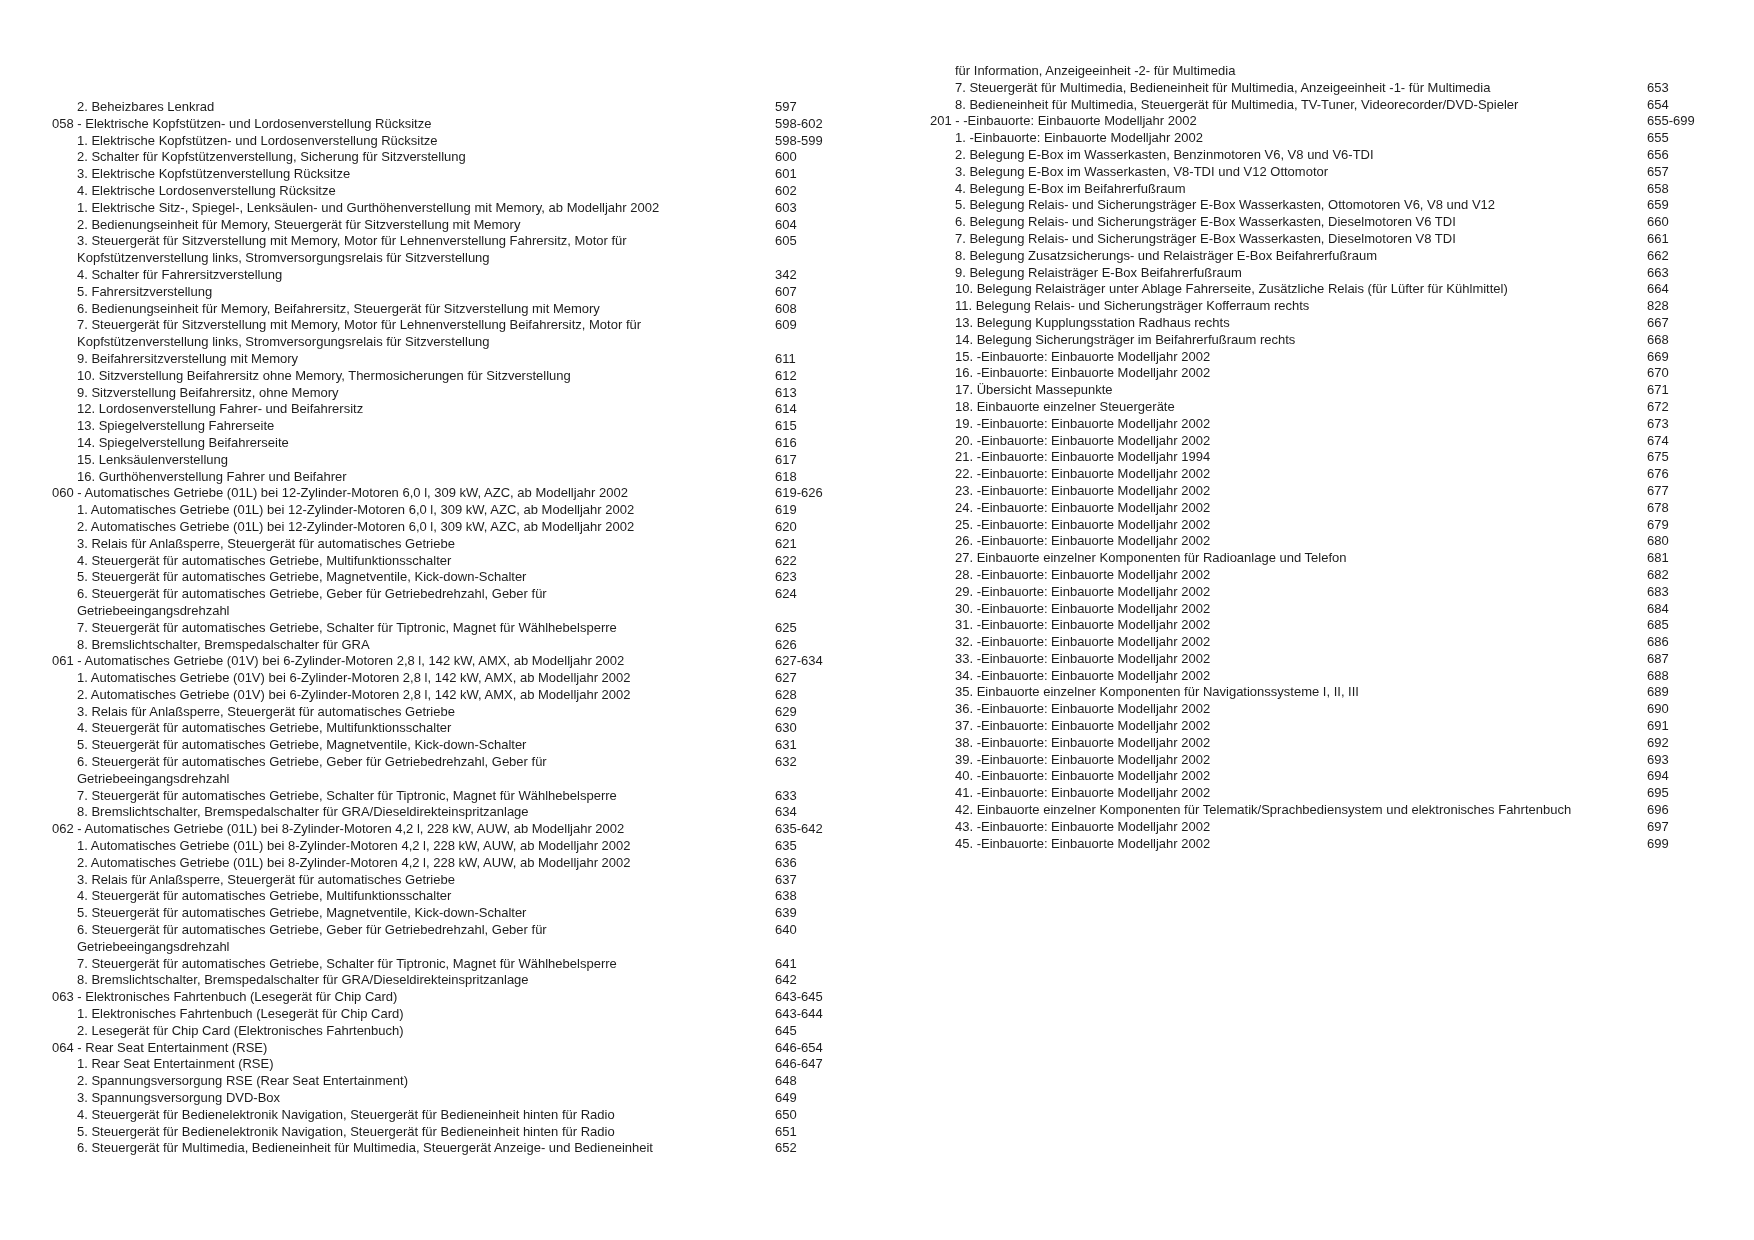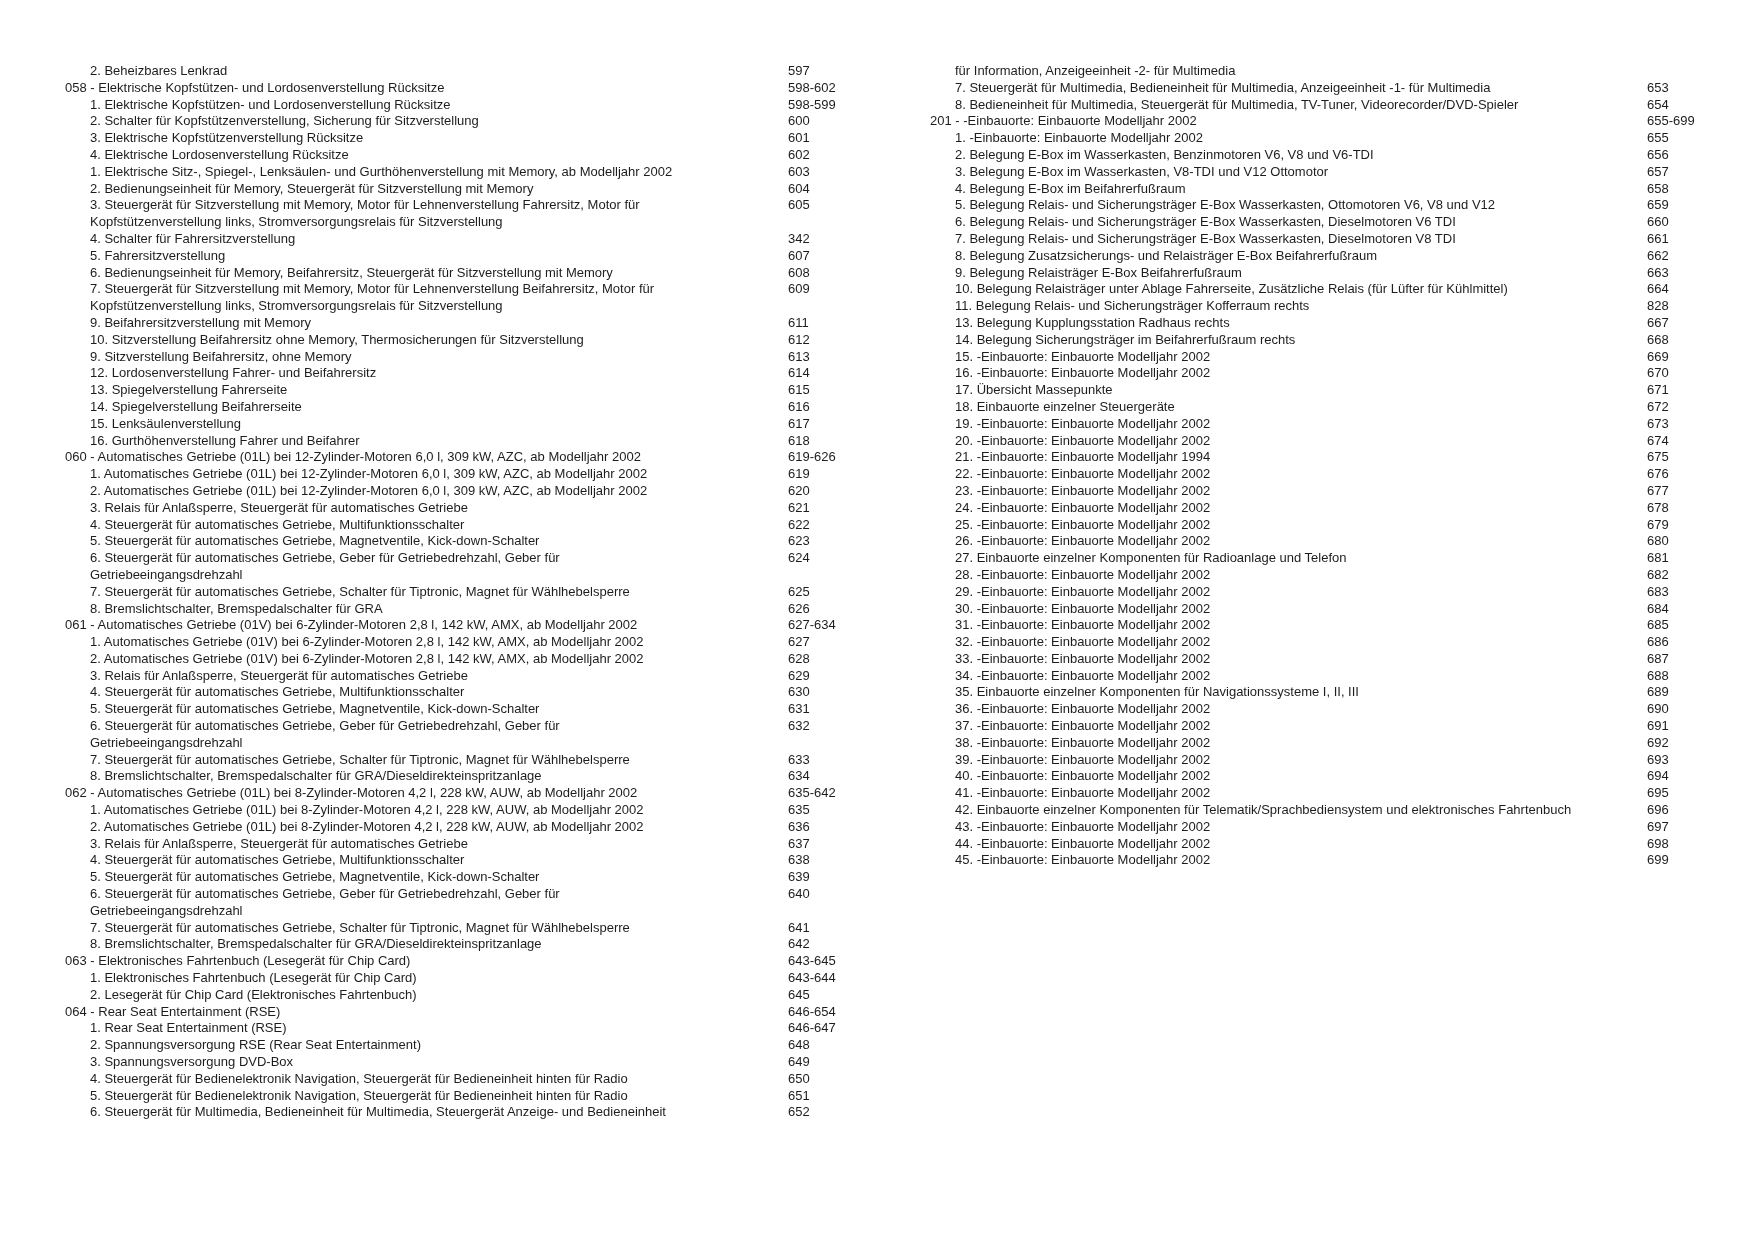--- a/index.html
+++ b/index.html
@@ -6,21 +6,21 @@
   html,body{margin:0;padding:0;}
   body{
     width:1754px;height:1240px;
     background:var(--paper);
     font-family:"Liberation Sans","DejaVu Sans",sans-serif;
     color:var(--ink);
     -webkit-font-smoothing:antialiased;
   }
   .page{position:relative;width:1754px;height:1240px;overflow:hidden;background:var(--paper);}
   .col{position:absolute;top:63px;}
-  .col-left{left:65px;width:790px;--pnum:723px;}
+  .col-left{left:52px;width:790px;margin-top:36px;--pnum:723px;}
   .col-right{left:930px;width:790px;--pnum:717px;}
   .row{position:relative;font-size:13px;line-height:16.8px;white-space:nowrap;}
   .txt{display:block;}
   .txt.lvl0{padding-left:0;}
   .txt.lvl1{padding-left:25px;}
   .ln{display:block;}
   .pages{position:absolute;left:var(--pnum);top:0;font-size:13px;line-height:16.8px;}
 </style>
 </head>
 <body>
@@ -653,24 +653,18 @@
         <div class="pages">696</div>
       </div>
       <div class="row">
         <div class="txt lvl1">
           <div class="ln">43. -Einbauorte: Einbauorte Modelljahr 2002</div>
         </div>
         <div class="pages">697</div>
       </div>
       <div class="row">
         <div class="txt lvl1">
-          <div class="ln">44. -Einbauorte: Einbauorte Modelljahr 2002</div>
-        </div>
-        <div class="pages">698</div>
-      </div>
-      <div class="row">
-        <div class="txt lvl1">
           <div class="ln">45. -Einbauorte: Einbauorte Modelljahr 2002</div>
         </div>
         <div class="pages">699</div>
       </div>
     </div>
 </div>
 
 </body></html>

